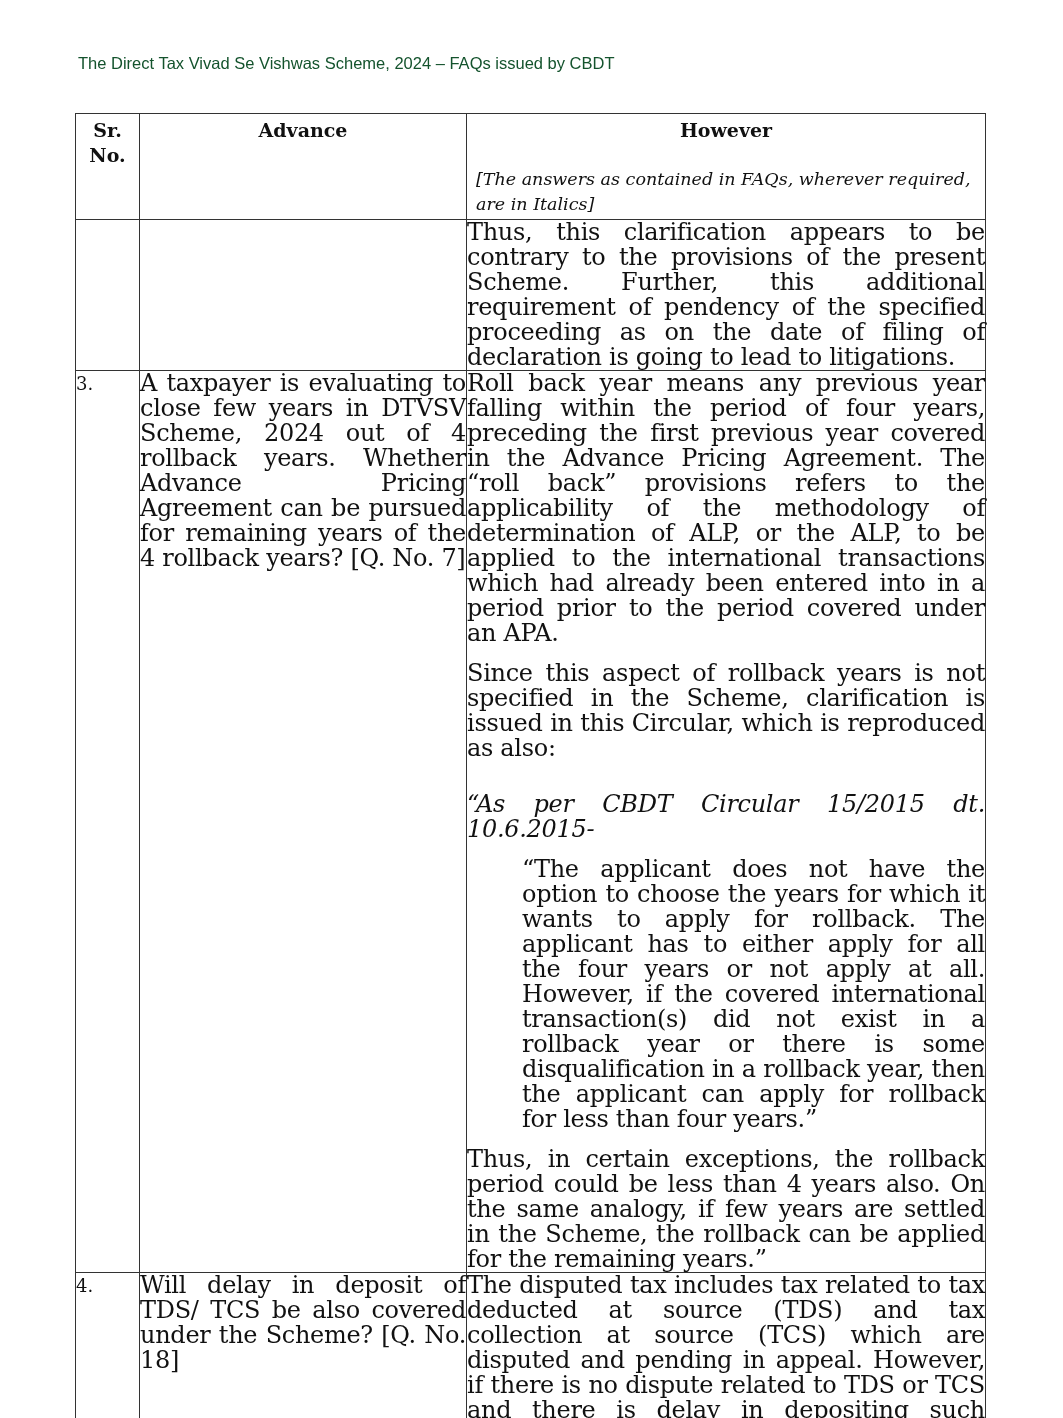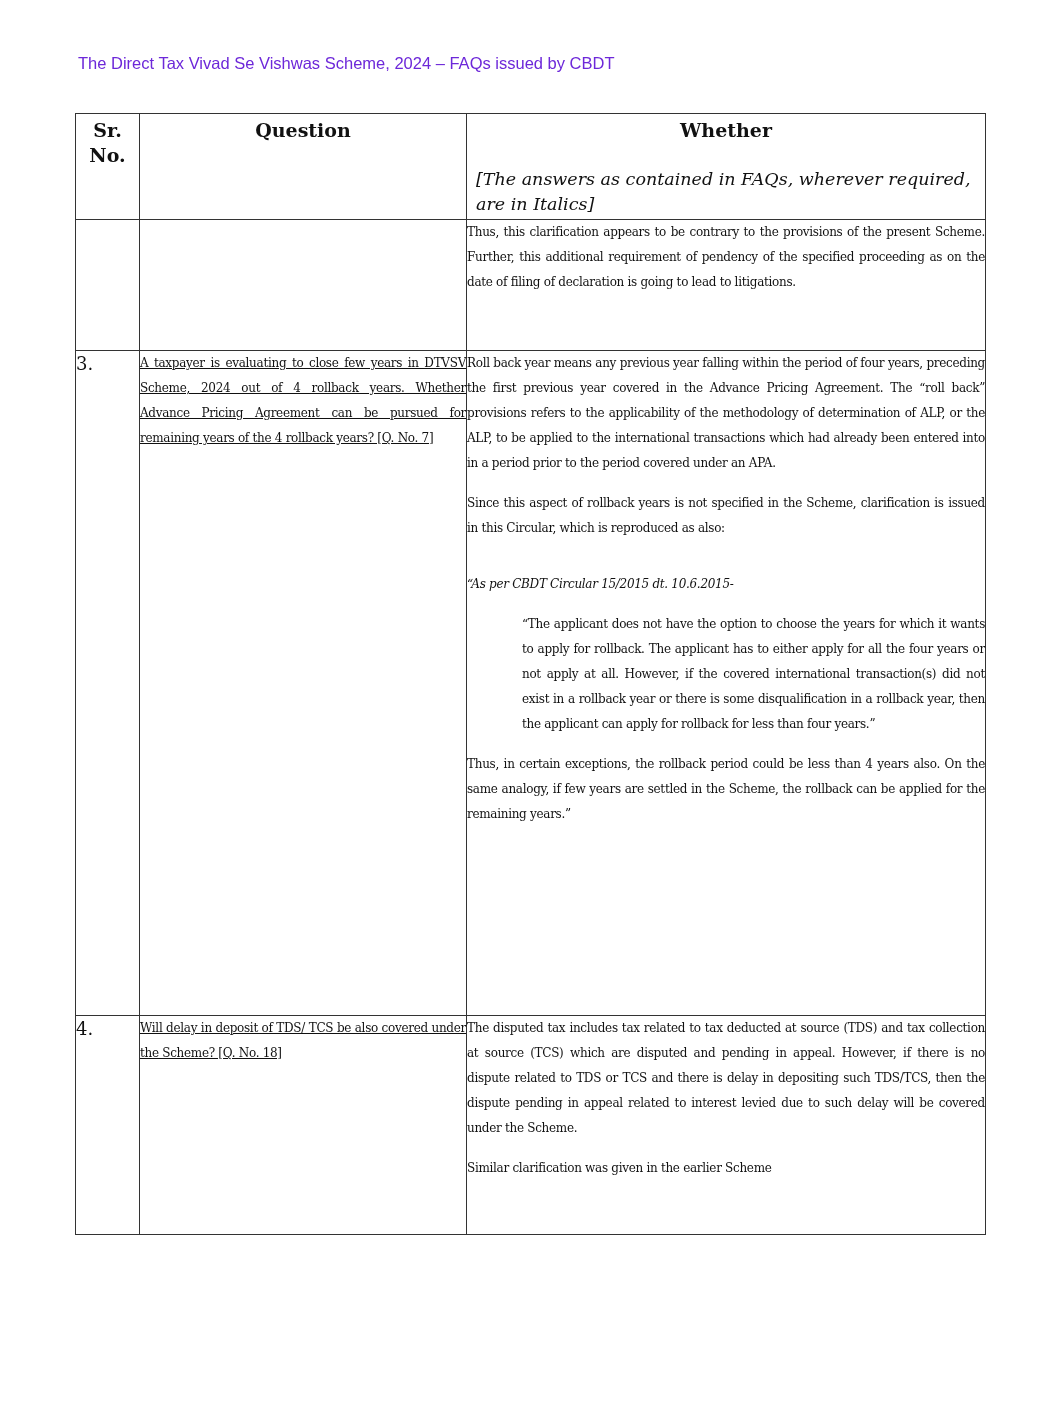--- a/index.html
+++ b/index.html
@@ -1,36 +1,36 @@
 <!DOCTYPE html>
 <html><head>
 <meta charset="utf-8">
 <style>
   html, body { margin: 0; padding: 0; background: #ffffff; }
   body { width: 1063px; height: 1418px; position: relative; overflow: hidden; color: #111; }
   .running-header {
     position: absolute; left: 78px; top: 54px;
     font-family: "Liberation Sans", "DejaVu Sans", sans-serif;
-    font-size: 16.5px; color: #6d28d9; white-space: nowrap;
+    font-size: 16.5px; color: #14532d; white-space: nowrap;
   }
   .tbl {
     position: absolute; left: 75px; top: 113px; width: 832px;
     border-collapse: collapse; table-layout: fixed;
     font-family: "DejaVu Serif", "Liberation Serif", serif;
     color: #111;
   }
   .tbl td, .tbl th { border: 1px solid #333; vertical-align: top; padding: 0; }
   .col-sr { width: 64px; }
   .col-q { width: 327px; }
   .col-r { width: 519px; }
   .tbl th { font-weight: bold; font-size: 19px; line-height: 25px; text-align: center; padding-top: 4px; }
   .hdr-sr { height: 76px; }
   .hdr-note { font-style: italic; font-weight: normal; font-size: 17.5px; line-height: 25px; text-align: left; padding: 0 8px 2px 9px; margin-top: 24px; }
-  .cell { font-size: 12px; line-height: 25px; padding: 3px 7px 2px 8px; text-align: justify; }
-  .cell-q { letter-spacing: -0.3px; text-decoration: underline; }
+  .cell { font-size: 24px; line-height: 25px; padding: 3px 7px 2px 8px; text-align: justify; }
+  .cell-q { letter-spacing: -0.3px; }
   .cell-r { letter-spacing: -0.3px; }
   .sr-num { font-size: 18px; line-height: 25px; padding: 3px 0 0 8px; }
   p { margin: 0 0 15px 0; }
   p.last { margin-bottom: 0; }
   .it { font-style: italic; margin-top: 31px; }
   .quote { padding-left: 55px; }
   .row-cont td { height: 130px; }
   .row-3 td { height: 664px; }
   .row-4 td { height: 218px; }
 </style>
@@ -45,24 +45,24 @@
       <col class="col-q">
       <col class="col-r">
   </colgroup>
   <tbody>
       <tr>
     <th class="hdr-sr">
       <div>Sr.</div>
       <div>No.</div>
     </th>
     <th>
-      <div>Question</div>
+      <div>Advance</div>
     </th>
     <th>
-      <div>Whether</div>
+      <div>However</div>
       <div class="hdr-note">[The answers as contained in FAQs, wherever required, are in Italics]</div>
     </th>
   </tr>
 
   <tr class="row-cont">
     <td class="sr-num"></td>
     <td class="cell cell-q"></td>
     <td class="cell cell-r">
       <p class="last">Thus, this clarification appears to be contrary to the provisions of the present Scheme. Further, this additional requirement of pendency of the specified proceeding as on the date of filing of declaration is going to lead to litigations.</p>
     </td>

